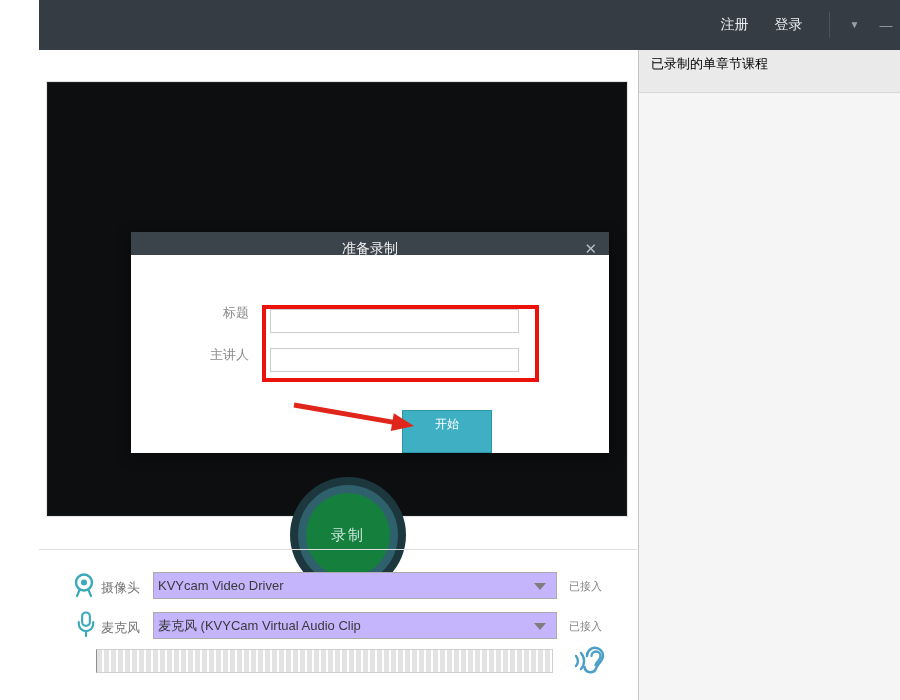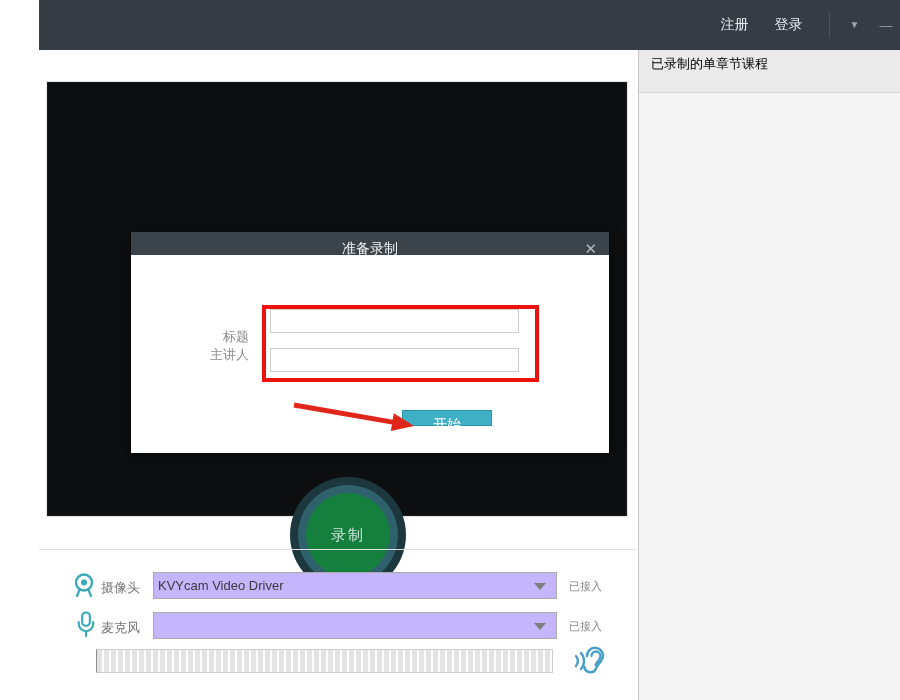--- a/index.html
+++ b/index.html
@@ -52,21 +52,21 @@
   
   .dialog { position:absolute; left:92px; top:232px; width:478px; height:221px;
     background:#fff; box-shadow:0 3px 14px rgba(0,0,0,.45); z-index:10; }
   .dlg-title { position:relative; height:23px; background:#3b434b; color:#f2f2f2;
     font-size:14px; text-align:center; line-height:33px; }
   .dlg-close { position:absolute; right:12px; top:0; color:#b6bbc0; font-size:15px;
     cursor:pointer; line-height:33px; }
   .dlg-label { position:absolute; font-size:13px; color:#8a8a8a; width:60px; text-align:right; }
   .dlg-input { position:absolute; left:139px; width:249px; height:24px;
     border:1px solid #ccc; background:#fff; font-size:13px; padding:0 6px; outline:none; }
-  .btn { position:absolute; top:178px; width:90px; height:16px; font-size:14px;
+  .btn { position:absolute; top:178px; width:90px; height:43px; font-size:12px;
     cursor:pointer; text-align:center; line-height:27px; }
   .btn-start { left:271px; background:#3fb0c3; border:1px solid #2b96a8; color:#fff; }
   .btn-cancel { left:371px; width:91px; background:#fcfcfc; border:1px solid #c8c8c8; color:#555; }
 
   
   .anno-rect { position:absolute; left:223px; top:305px; width:277px; height:77px;
     border:4px solid #ea120b; z-index:20; pointer-events:none; }
   .anno-arrow { position:absolute; left:245px; top:395px; z-index:21; pointer-events:none; }
 </style>
 </head>
@@ -111,38 +111,39 @@
   </div>
   <span class="dev-status" style="top:579px;">已接入</span>
 
   <svg class="dev-icon" style="left:35px; top:611px;" viewBox="0 0 20 27">
     <rect x="6" y="1.5" width="8" height="14" rx="4" fill="none" stroke="#3aa9b8" stroke-width="2.2"></rect>
     <path d="M2.5 11.5 v2 a7.5 7.5 0 0 0 15 0 v-2" fill="none" stroke="#3aa9b8" stroke-width="2.2" stroke-linecap="round"></path>
     <line x1="10" y1="21.5" x2="10" y2="26" stroke="#3aa9b8" stroke-width="2.2" stroke-linecap="round"></line>
   </svg>
   <span class="dev-label" style="left:62px; top:619px;">麦克风</span>
   <div class="dev-select" style="top:612px;">
+    <span>麦克风 (KVYCam Virtual Audio Clip</span>
     <span class="dd-arrow"></span>
   </div>
   <span class="dev-status" style="top:619px;">已接入</span>
 
   <div class="meter"></div>
   <svg class="ear-icon" width="36" height="34" viewBox="0 0 36 34">
     <path d="M12 9 a12 12 0 0 1 0 16" fill="none" stroke="#4a9fc8" stroke-width="2.4" stroke-linecap="round"></path>
     <path d="M7 12 a7.5 7.5 0 0 1 0 10" fill="none" stroke="#4a9fc8" stroke-width="2.4" stroke-linecap="round"></path>
     <path d="M18 12 a8 8 0 0 1 16 -0.5 c0 6 -5.5 7.5 -7 13 a6 6 0 0 1 -11.5 -1.5" fill="none" stroke="#4a9fc8" stroke-width="2.5" stroke-linecap="round"></path>
     <path d="M22.5 12 a4.5 4.5 0 0 1 9 0 c0 4 -4 5.5 -5 9" fill="none" stroke="#4a9fc8" stroke-width="2.3" stroke-linecap="round"></path>
   </svg>
 
   <div class="dialog">
     <div class="dlg-title">
       <span>准备录制</span>
       <span class="dlg-close">✕</span>
     </div>
-    <span class="dlg-label" style="left:58px; top:96px;">标题</span>
+    <span class="dlg-label" style="left:58px; top:72px;">标题</span>
     <input class="dlg-input" style="top: 77px;" type="text" value="">
     <span class="dlg-label" style="left:58px; top:114px;">主讲人</span>
     <input class="dlg-input" style="top: 116px;" type="text" value="">
     <div class="btn btn-start">开始</div>
   </div>
 
   <div class="anno-rect"></div>
 
   <svg class="anno-arrow" width="145" height="45" viewBox="0 0 145 45">
     <line x1="10" y1="10" x2="110" y2="27.4" stroke="#e0251a" stroke-width="5"></line>

